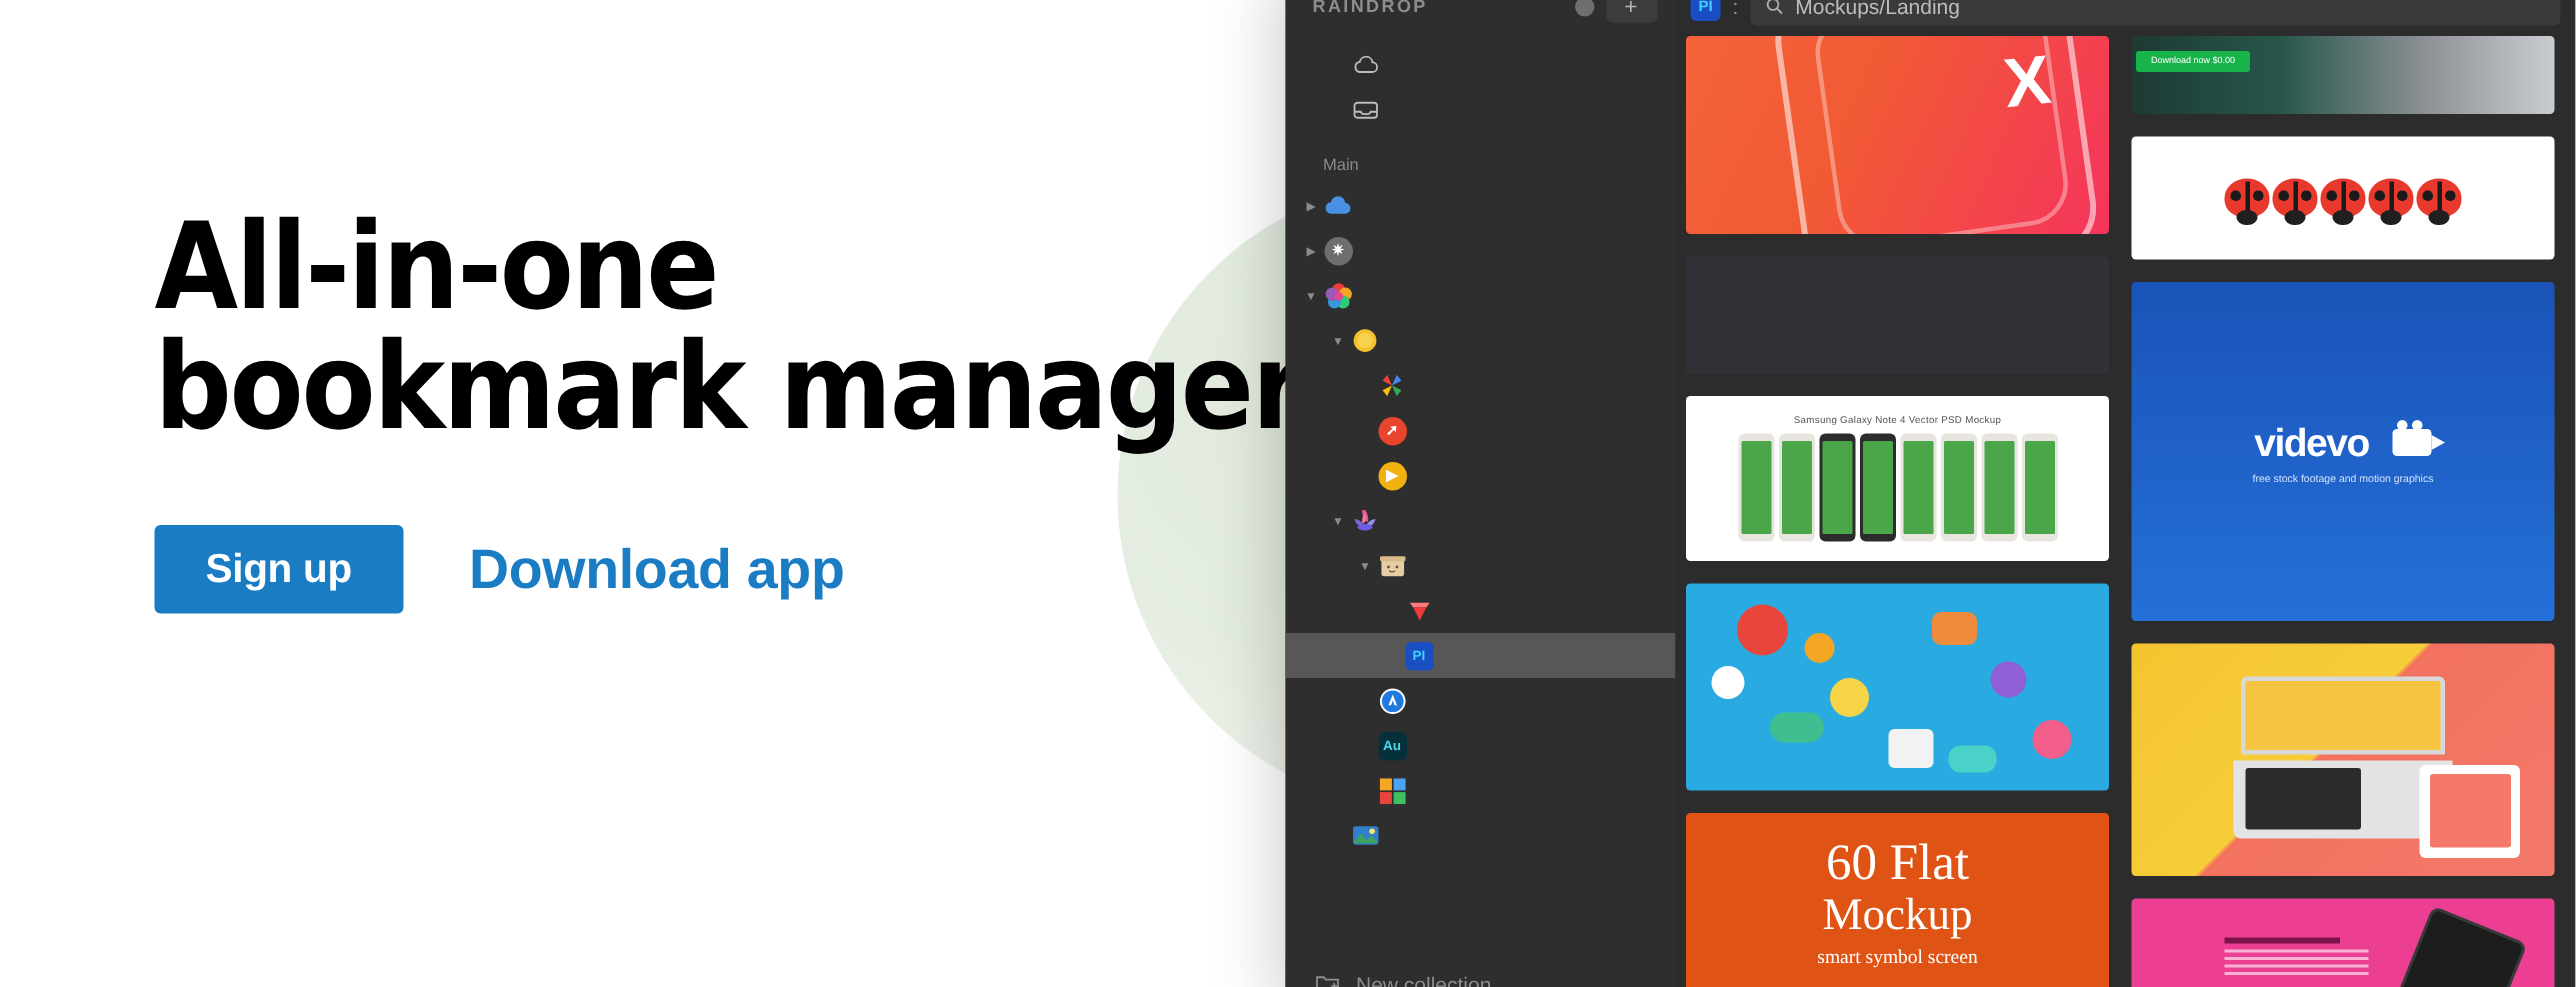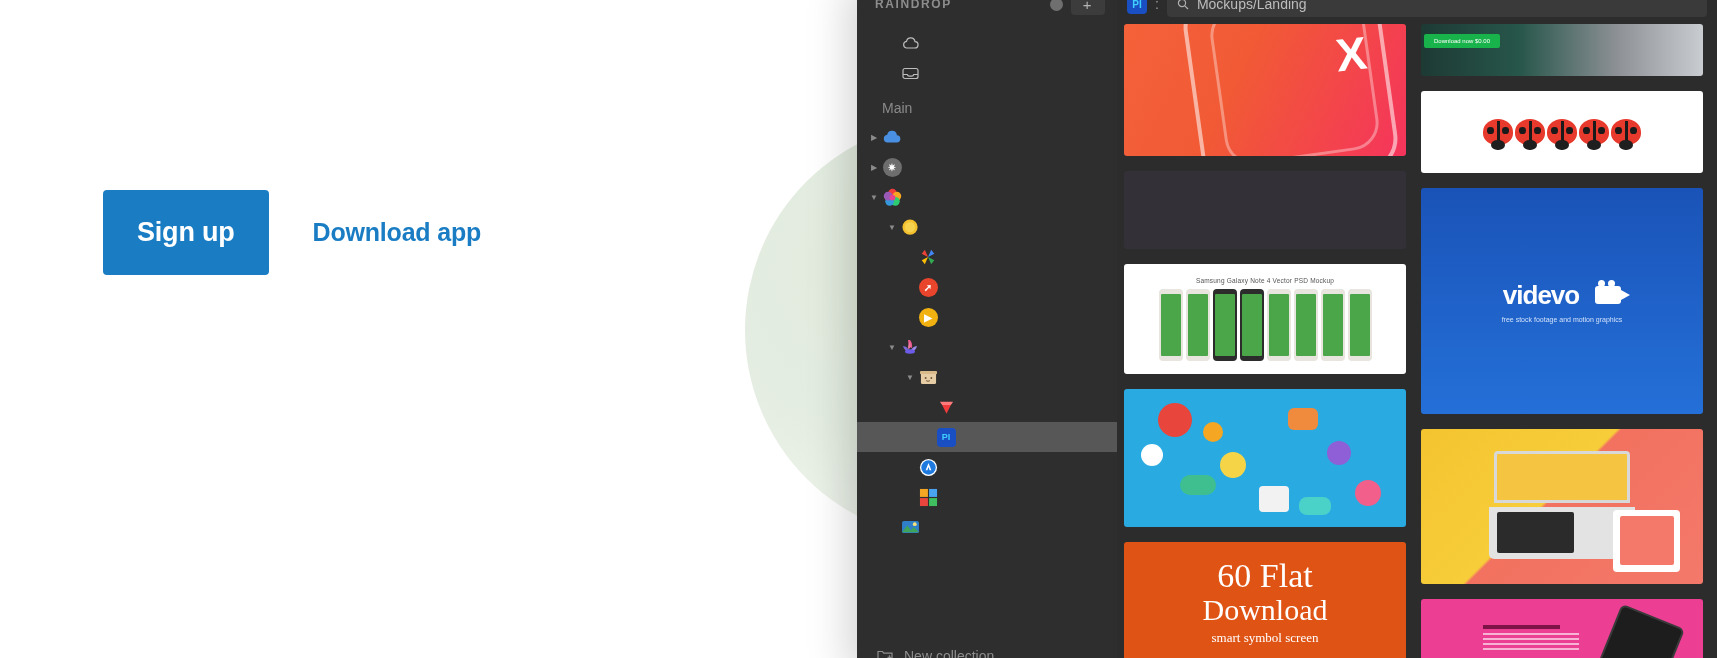--- a/index.html
+++ b/index.html
@@ -43,29 +43,29 @@
   }
   .cta-row { margin-top:52px; display:flex; align-items:center; gap:44px; }
   .btn-primary {
     background:#1a7dc4;
     color:#fff;
     border:none;
     border-radius:4px;
     font-family:"Liberation Sans Narrow","Liberation Sans", sans-serif;
     font-size:27px;
     font-weight:700;
-    padding:29px 34px;
+    padding:16px 34px;
     cursor:pointer;
     letter-spacing:-.2px;
     line-height:1;
   }
   .btn-link {
     color:#1a7dc4;
     font-family:"Liberation Sans Narrow","Liberation Sans", sans-serif;
-    font-size:25px;
+    font-size:37px;
     font-weight:700;
     text-decoration:none;
     cursor:pointer;
     letter-spacing:-.2px;
   }
 
   
   .app {
     position:absolute;
     left:857px; top:-16px;
@@ -125,21 +125,21 @@
     width:22px; height:22px; flex:none;
     margin-right:9px;
     display:flex; align-items:center; justify-content:center;
     font-size:13px;
   }
   .sb-row .lbl { flex:1; overflow:hidden; text-overflow:clip; }
   .sb-row .cnt { color:#8e8e8e; font-size:13px; margin-left:8px; }
   .sb-group {
     height:34px; display:flex; align-items:flex-end;
     padding:0 0 6px 25px;
-    color:#8a8a8a; font-size:14px;
+    color:#8a8a8a; font-size:11px;
   }
   .sb-foot {
     height:36px; display:flex; align-items:center;
     padding-left:20px; gap:11px;
     color:#8d8d8d; font-size:14px;
     background:#2e2e2e;
   }
 
   
   .ind0 { padding-left:6px; }
@@ -249,20 +249,22 @@
   .t-pink .ph { position:absolute; right:12%; top:12%; width:24%; height:78%; background:#1d1d1d; border-radius:6px; transform:rotate(22deg); border:2px solid #3a3a3a; }
 </style>
 </head>
 <body>
 
 <div id="stage">
 
   <div class="green-blob"></div>
 
   <div class="hero">
+    <h1>All-in-one
+bookmark manager</h1>
     <div class="cta-row">
       <button class="btn-primary">Sign up</button>
       <a class="btn-link" href="#">Download app</a>
     </div>
   </div>
 
   <div class="app">
 
     <div class="app-sidebar">
       <div class="sb-head">
@@ -418,20 +420,28 @@
       <span class="cnt"></span>
     </div>
     <div class="sb-row ind2">
       <span class="arrow"></span>
       <span class="ico">
                 <svg width="19" height="19" viewBox="0 0 20 20">
                   <circle cx="10" cy="10" r="9" fill="#fff"></circle>
                   <circle cx="10" cy="10" r="7.6" fill="#1f7ae0"></circle>
                   <path d="M10 5.2l3 7.6h-1.8L10 9.4l-1.2 3.4H7z" fill="#fff"></path>
                 </svg>
+              </span>
+      <span class="lbl"></span>
+      <span class="cnt"></span>
+    </div>
+    <div class="sb-row ind2">
+      <span class="arrow"></span>
+      <span class="ico">
+                <span class="ic-sq" style="background:#06313b;color:#4bd6e8;font-size:9px">Au</span>
               </span>
       <span class="lbl"></span>
       <span class="cnt"></span>
     </div>
     <div class="sb-row ind2">
       <span class="arrow"></span>
       <span class="ico">
                 <svg width="19" height="19" viewBox="0 0 20 20">
                   <rect x="1" y="1" width="8.4" height="8.4" fill="#f5a623"></rect>
                   <rect x="10.6" y="1" width="8.4" height="8.4" fill="#4aa3f0"></rect>
@@ -525,21 +535,21 @@
                 <i class="blob" style="left:20%;top:62%;width:36px;height:20px;border-radius:10px;background:#3fbf8f"></i>
                 <i class="blob" style="left:48%;top:70%;width:30px;height:26px;border-radius:4px;background:#f2f2f2"></i>
                 <i class="blob" style="left:82%;top:66%;width:26px;height:26px;border-radius:50%;background:#f15f8a"></i>
                 <i class="blob" style="left:6%;top:40%;width:22px;height:22px;border-radius:50%;background:#fff"></i>
                 <i class="blob" style="left:62%;top:78%;width:32px;height:18px;border-radius:8px;background:#4ad1c8"></i>
                 <i class="blob" style="left:28%;top:24%;width:20px;height:20px;border-radius:50%;background:#f5a623"></i>
               </div>
             </div>
             <div class="card t-flat" style="height:120px">
               <div class="l1">60 Flat</div>
-              <div class="l2">Download</div>
+              <div class="l2">Mockup</div>
               <div class="l3">smart symbol screen</div>
             </div>
           </div>
         <div class="col" id="col-right">
             <div class="card t-circuit" style="height:52px">
               <span class="badge">Download now $0.00</span>
             </div>
             <div class="card t-bugs" style="height:82px">
               <span class="bug">
                 <i class="body"></i>

